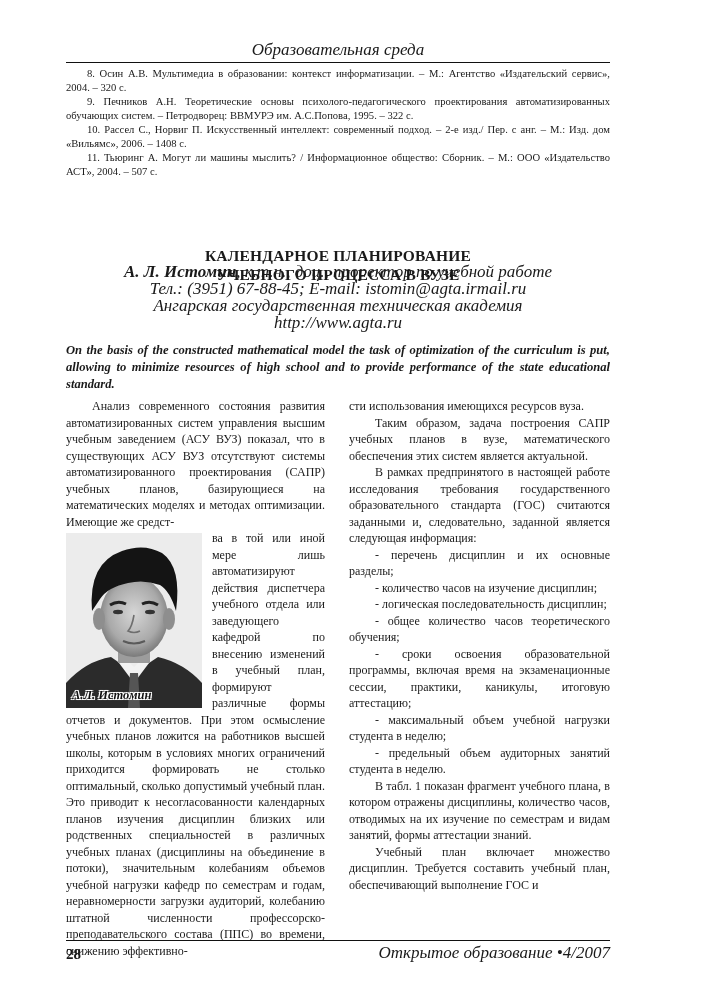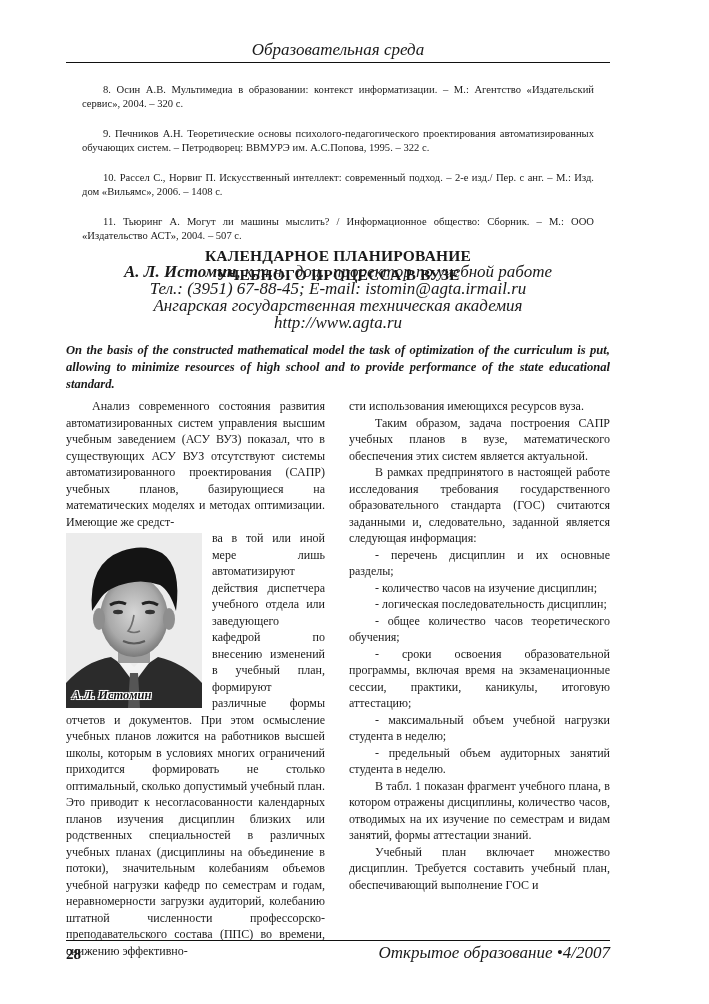--- a/index.html
+++ b/index.html
@@ -13,21 +13,21 @@
     text-align: center; font-style: italic; font-size: 17px; line-height: 20px;
   }
   .head-rule {
     position: absolute; left: 66px; top: 62px; width: 544px; height: 0;
     border-top: 1.5px solid #111;
   }
   .refs {
     position: absolute; left: 66px; top: 67px; width: 544px;
     font-size: 10.6px; line-height: 14px; text-align: justify;
   }
-  .refs p { margin: 16px; text-indent: 21px; }
+  .refs p { margin: 0; text-indent: 21px; }
 
   .title {
     position: absolute; left: 66px; top: 213px; width: 544px;
     text-align: center; font-weight: bold; font-size: 15.5px; line-height: 19px;
     letter-spacing: 0.2px;
     margin-top: 33px;
   }
   .author-block {
     position: absolute; left: 66px; top: 263px; width: 544px;
     text-align: center; font-style: italic; font-size: 17px; line-height: 17px;

